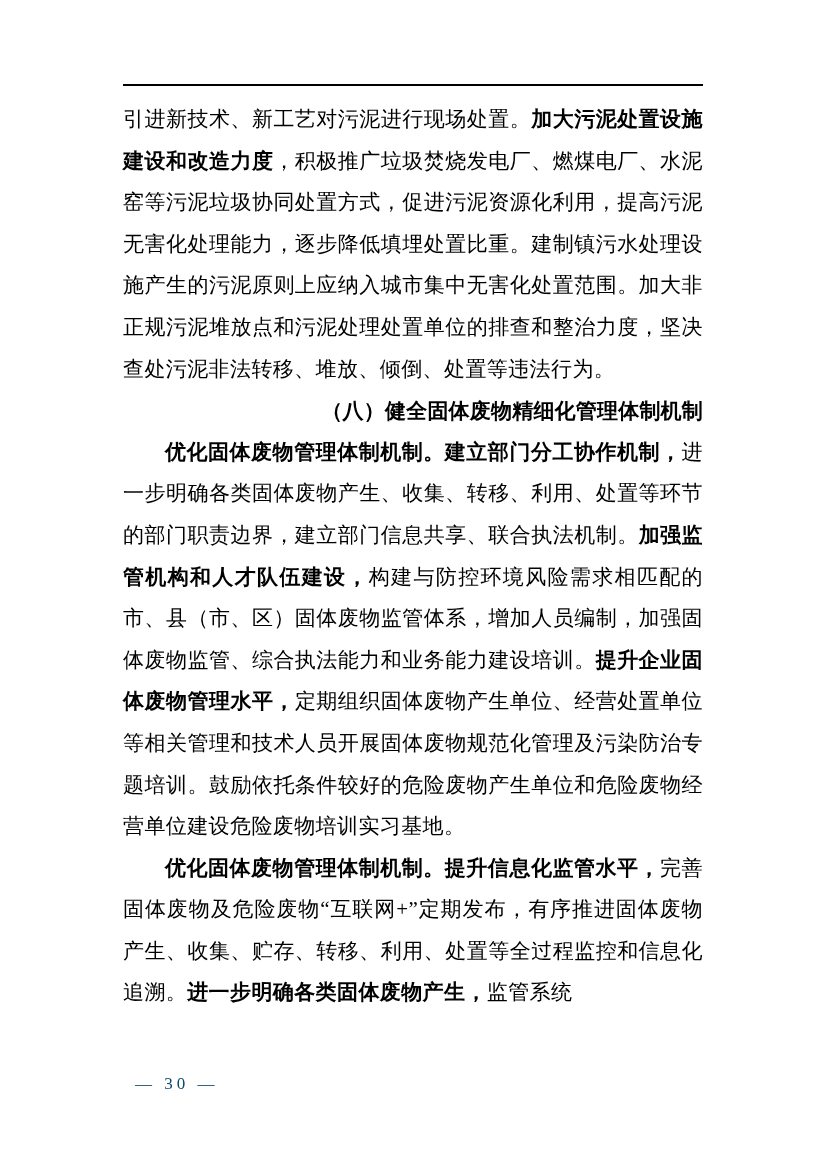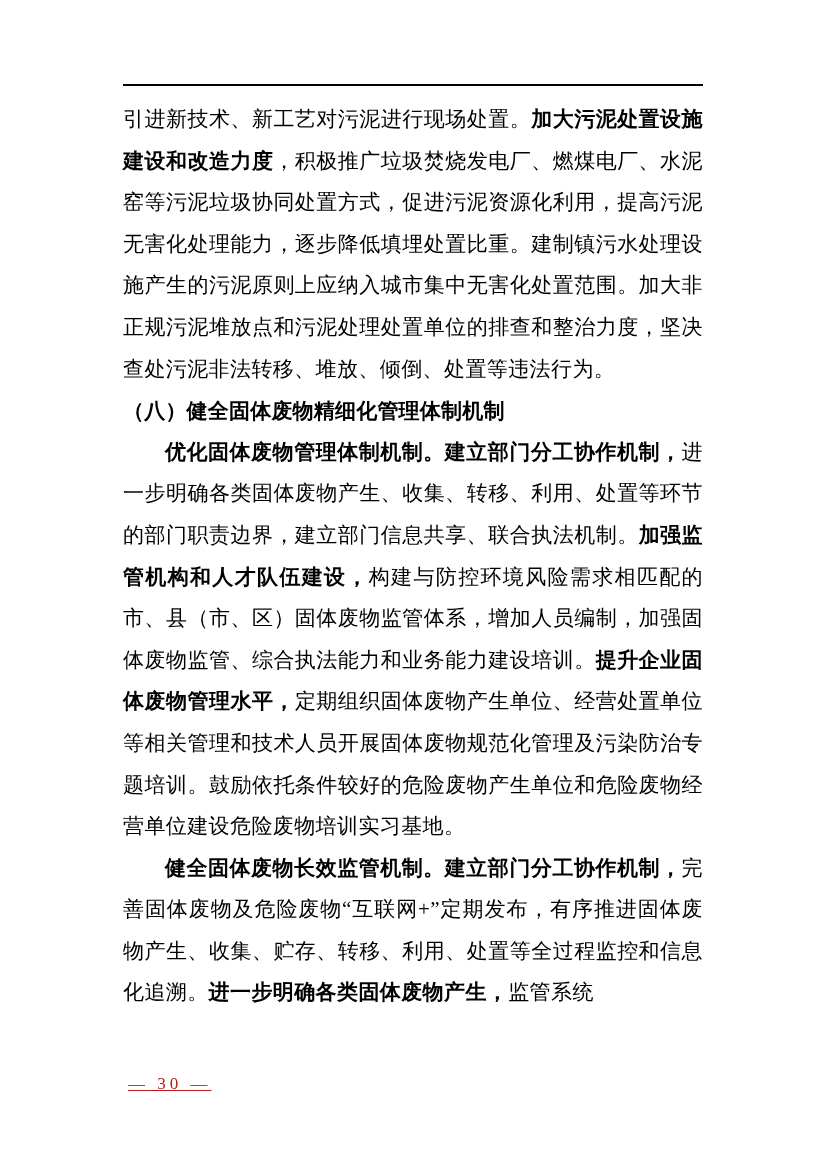--- a/index.html
+++ b/index.html
@@ -43,55 +43,54 @@
   .para.indent {
     text-indent: 2em;
   }
   .section-heading {
     margin: 0;
     padding: 0;
     font-family: "Liberation Sans", "DejaVu Sans", sans-serif;
     font-weight: bold;
     font-size: 21px;
     line-height: 41.6px;
-    text-align: left;
+    text-align: right;
     letter-spacing: 0.2px;
   }
   .seg {
     font-weight: normal;
   }
   .seg.bold {
     font-weight: bold;
   }
   .footer {
     position: absolute;
-    left: 128px;
+    left: 135px;
     top: 1072px;
     font-size: 17px;
     line-height: 24px;
     letter-spacing: 4px;
     font-family: "Liberation Serif", "DejaVu Serif", serif;
-    color: #b91c1c;
-    text-decoration: underline;
+    color: #0c4a6e;
   }
 </style>
 </head>
 <body>
 
 <div class="page">
 
   <div class="header-rule"></div>
 
   <div class="textflow">
     <p class="para"><span class="seg">引进新技术、新工艺对污泥进行现场处置。</span><span class="seg bold">加大污泥处置设施建设和改造力度</span><span class="seg">，积极推广垃圾焚烧发电厂、燃煤电厂、水泥窑等污泥垃圾协同处置方式，促进污泥资源化利用，提高污泥无害化处理能力，逐步降低填埋处置比重。建制镇污水处理设施产生的污泥原则上应纳入城市集中无害化处置范围。加大非正规污泥堆放点和污泥处理处置单位的排查和整治力度，坚决查处污泥非法转移、堆放、倾倒、处置等违法行为。</span></p>
 
     <h3 class="section-heading">（八）健全固体废物精细化管理体制机制</h3>
 
     <p class="para indent"><span class="seg bold">优化固体废物管理体制机制。建立部门分工协作机制，</span><span class="seg">进一步明确各类固体废物产生、收集、转移、利用、处置等环节的部门职责边界，建立部门信息共享、联合执法机制。</span><span class="seg bold">加强监管机构和人才队伍建设，</span><span class="seg">构建与防控环境风险需求相匹配的市、县（市、区）固体废物监管体系，增加人员编制，加强固体废物监管、综合执法能力和业务能力建设培训。</span><span class="seg bold">提升企业固体废物管理水平，</span><span class="seg">定期组织固体废物产生单位、经营处置单位等相关管理和技术人员开展固体废物规范化管理及污染防治专题培训。鼓励依托条件较好的危险废物产生单位和危险废物经营单位建设危险废物培训实习基地。</span></p>
 
-    <p class="para indent"><span class="seg bold">健全固体废物长效监管机制。建立部门分工协作机制，</span><span class="seg">完善固体废物及危险废物“互联网+”定期发布，有序推进固体废物产生、收集、贮存、转移、利用、处置等全过程监控和信息化追溯。</span><span class="seg bold">进一步明确各类固体废物产生，</span><span class="seg">监管系统</span></p>
+    <p class="para indent"><span class="seg bold">优化固体废物管理体制机制。提升信息化监管水平，</span><span class="seg">完善固体废物及危险废物“互联网+”定期发布，有序推进固体废物产生、收集、贮存、转移、利用、处置等全过程监控和信息化追溯。</span><span class="seg bold">进一步明确各类固体废物产生，</span><span class="seg">监管系统</span></p>
   </div>
 
   <div class="footer">
     <span>—  30  —</span>
   </div>
 
 </div>
 
 </body></html>

